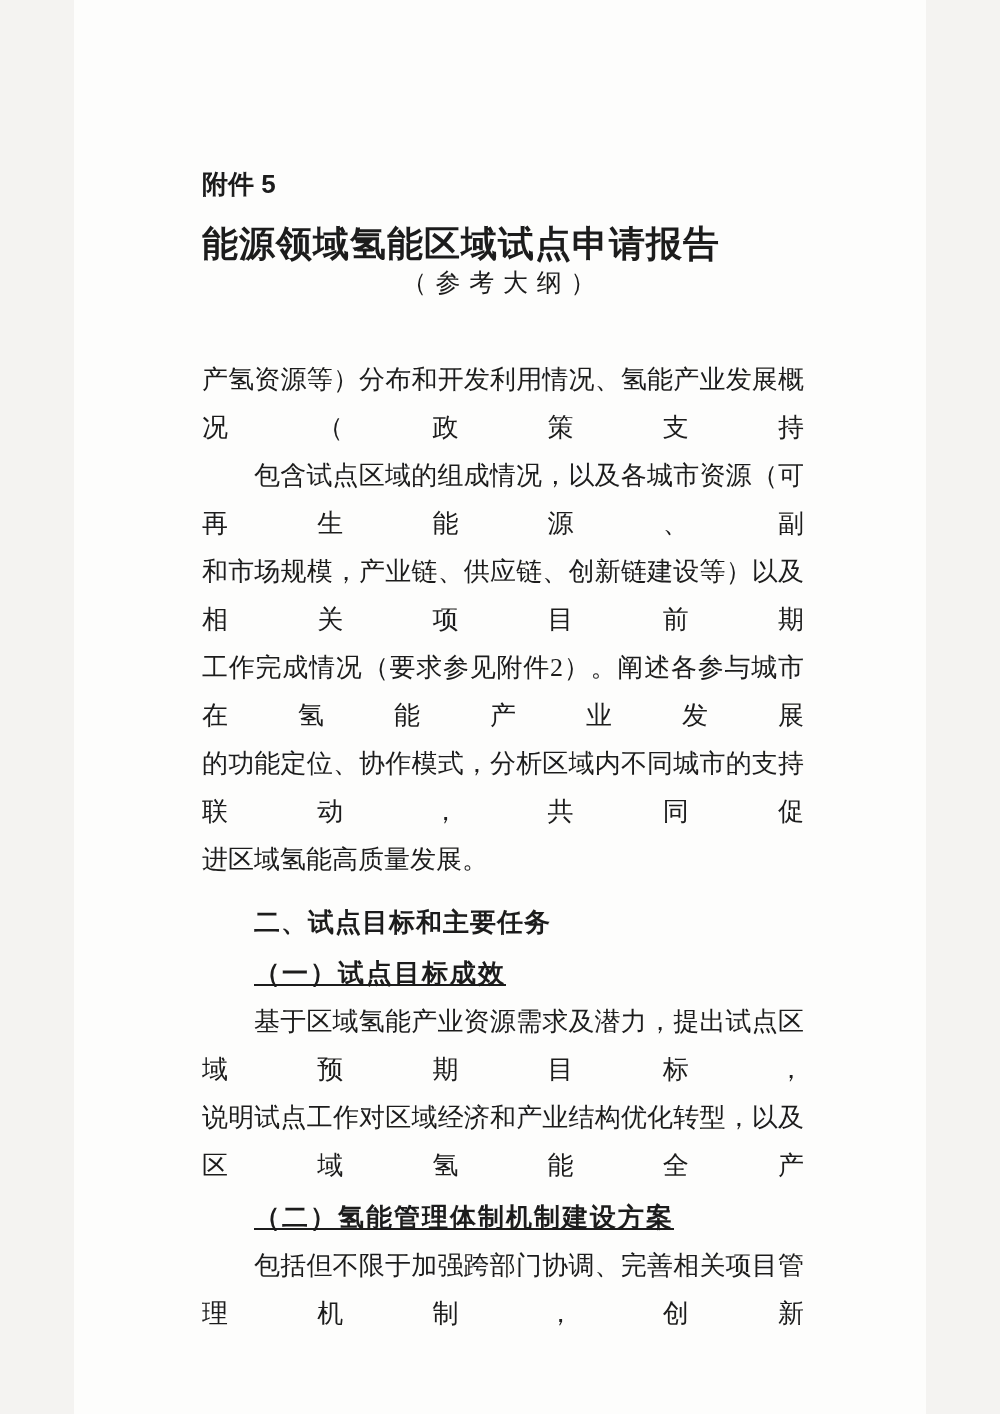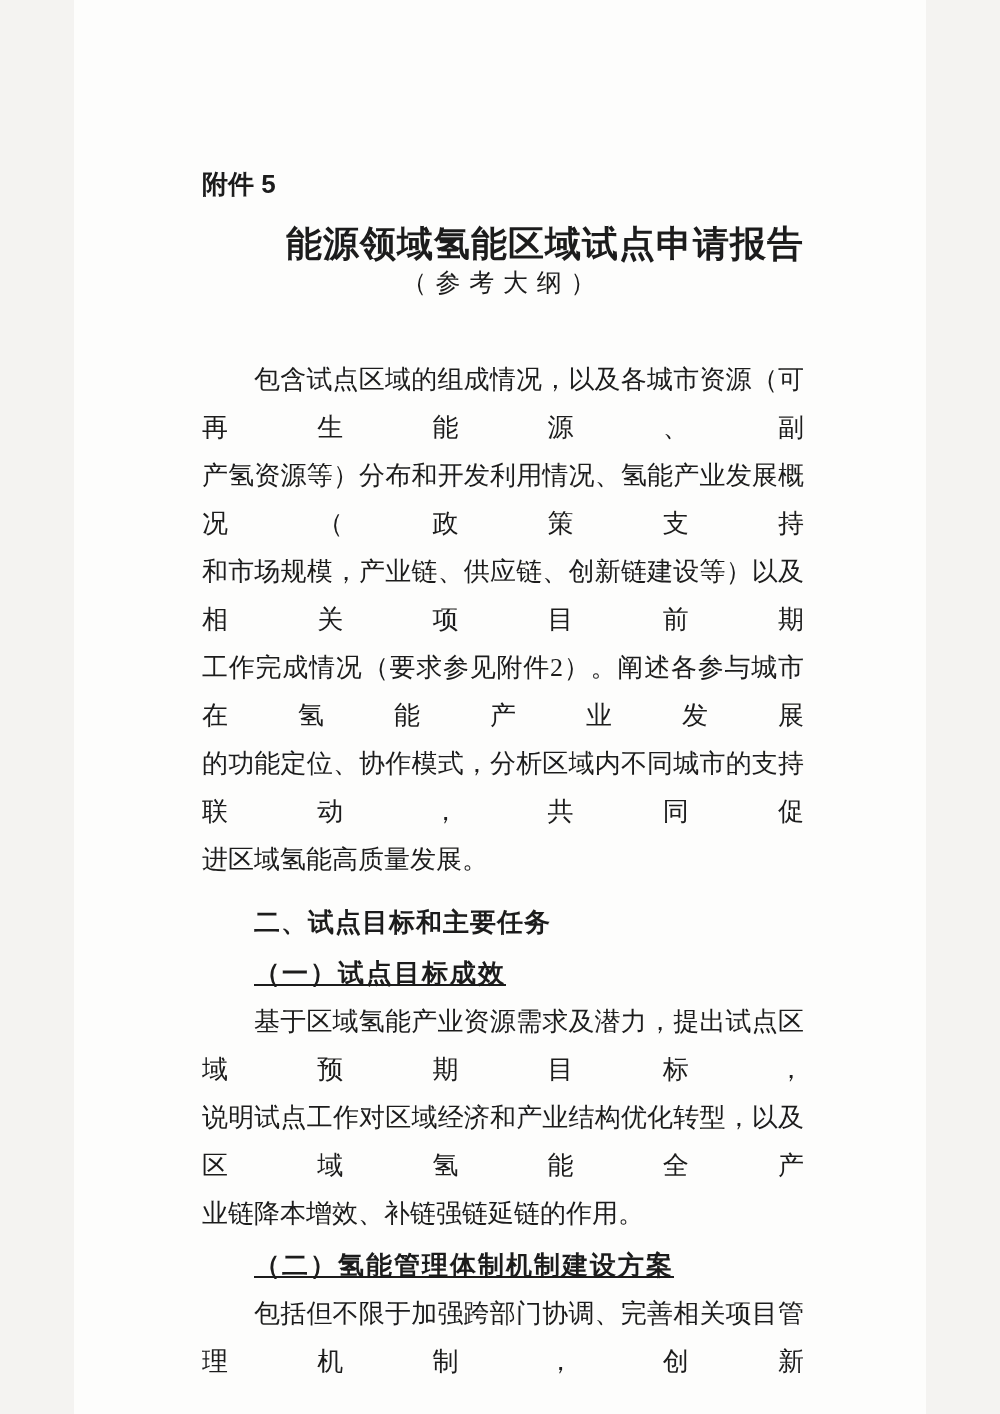--- a/index.html
+++ b/index.html
@@ -24,21 +24,21 @@
     font-weight: bold;
     font-size: 26px;
     line-height: 32px;
   }
   .title {
     margin: 22px 0 0 0;
     font-family: "Liberation Sans", sans-serif;
     font-weight: bold;
     font-size: 36px;
     line-height: 44px;
-    text-align: right;
+    text-align: left;
     letter-spacing: 1px;
   }
   .subtitle {
     font-size: 25px;
     line-height: 34px;
     text-align: center;
     letter-spacing: 0.35em;
   }
   .docbody {
     margin-top: 56px;
@@ -88,36 +88,35 @@
   <div class="attachment">附件 5</div>
 
   <h1 class="title">能源领域氢能区域试点申请报告</h1>
 
   <div class="subtitle">（参考大纲）</div>
 
   <div class="docbody">
 
 
     <div class="para">
+      <div class="line">产氢资源等）分布和开发利用情况、氢能产业发展概况（政策支持</div>
       <div class="line first">包含试点区域的组成情况，以及各城市资源（可再生能源、副</div>
-      <div class="line">产氢资源等）分布和开发利用情况、氢能产业发展概况（政策支持</div>
       <div class="line">和市场规模，产业链、供应链、创新链建设等）以及相关项目前期</div>
       <div class="line">工作完成情况（要求参见附件2）。阐述各参与城市在氢能产业发展</div>
       <div class="line">的功能定位、协作模式，分析区域内不同城市的支持联动，共同促</div>
       <div class="line last">进区域氢能高质量发展。</div>
     </div>
 
     <h2 class="section-heading spaced">二、试点目标和主要任务</h2>
 
     <div class="sub-heading">（一）试点目标成效</div>
 
     <div class="para">
       <div class="line first">基于区域氢能产业资源需求及潜力，提出试点区域预期目标，</div>
       <div class="line">说明试点工作对区域经济和产业结构优化转型，以及区域氢能全产</div>
-      <div class="line last">业链降本增效、补链强链延链的作用。</div>
     </div>
 
     <div class="sub-heading">（二）氢能管理体制机制建设方案</div>
 
     <div class="para">
       <div class="line first">包括但不限于加强跨部门协调、完善相关项目管理机制，创新</div>
 
     </div>
 
   </div>

